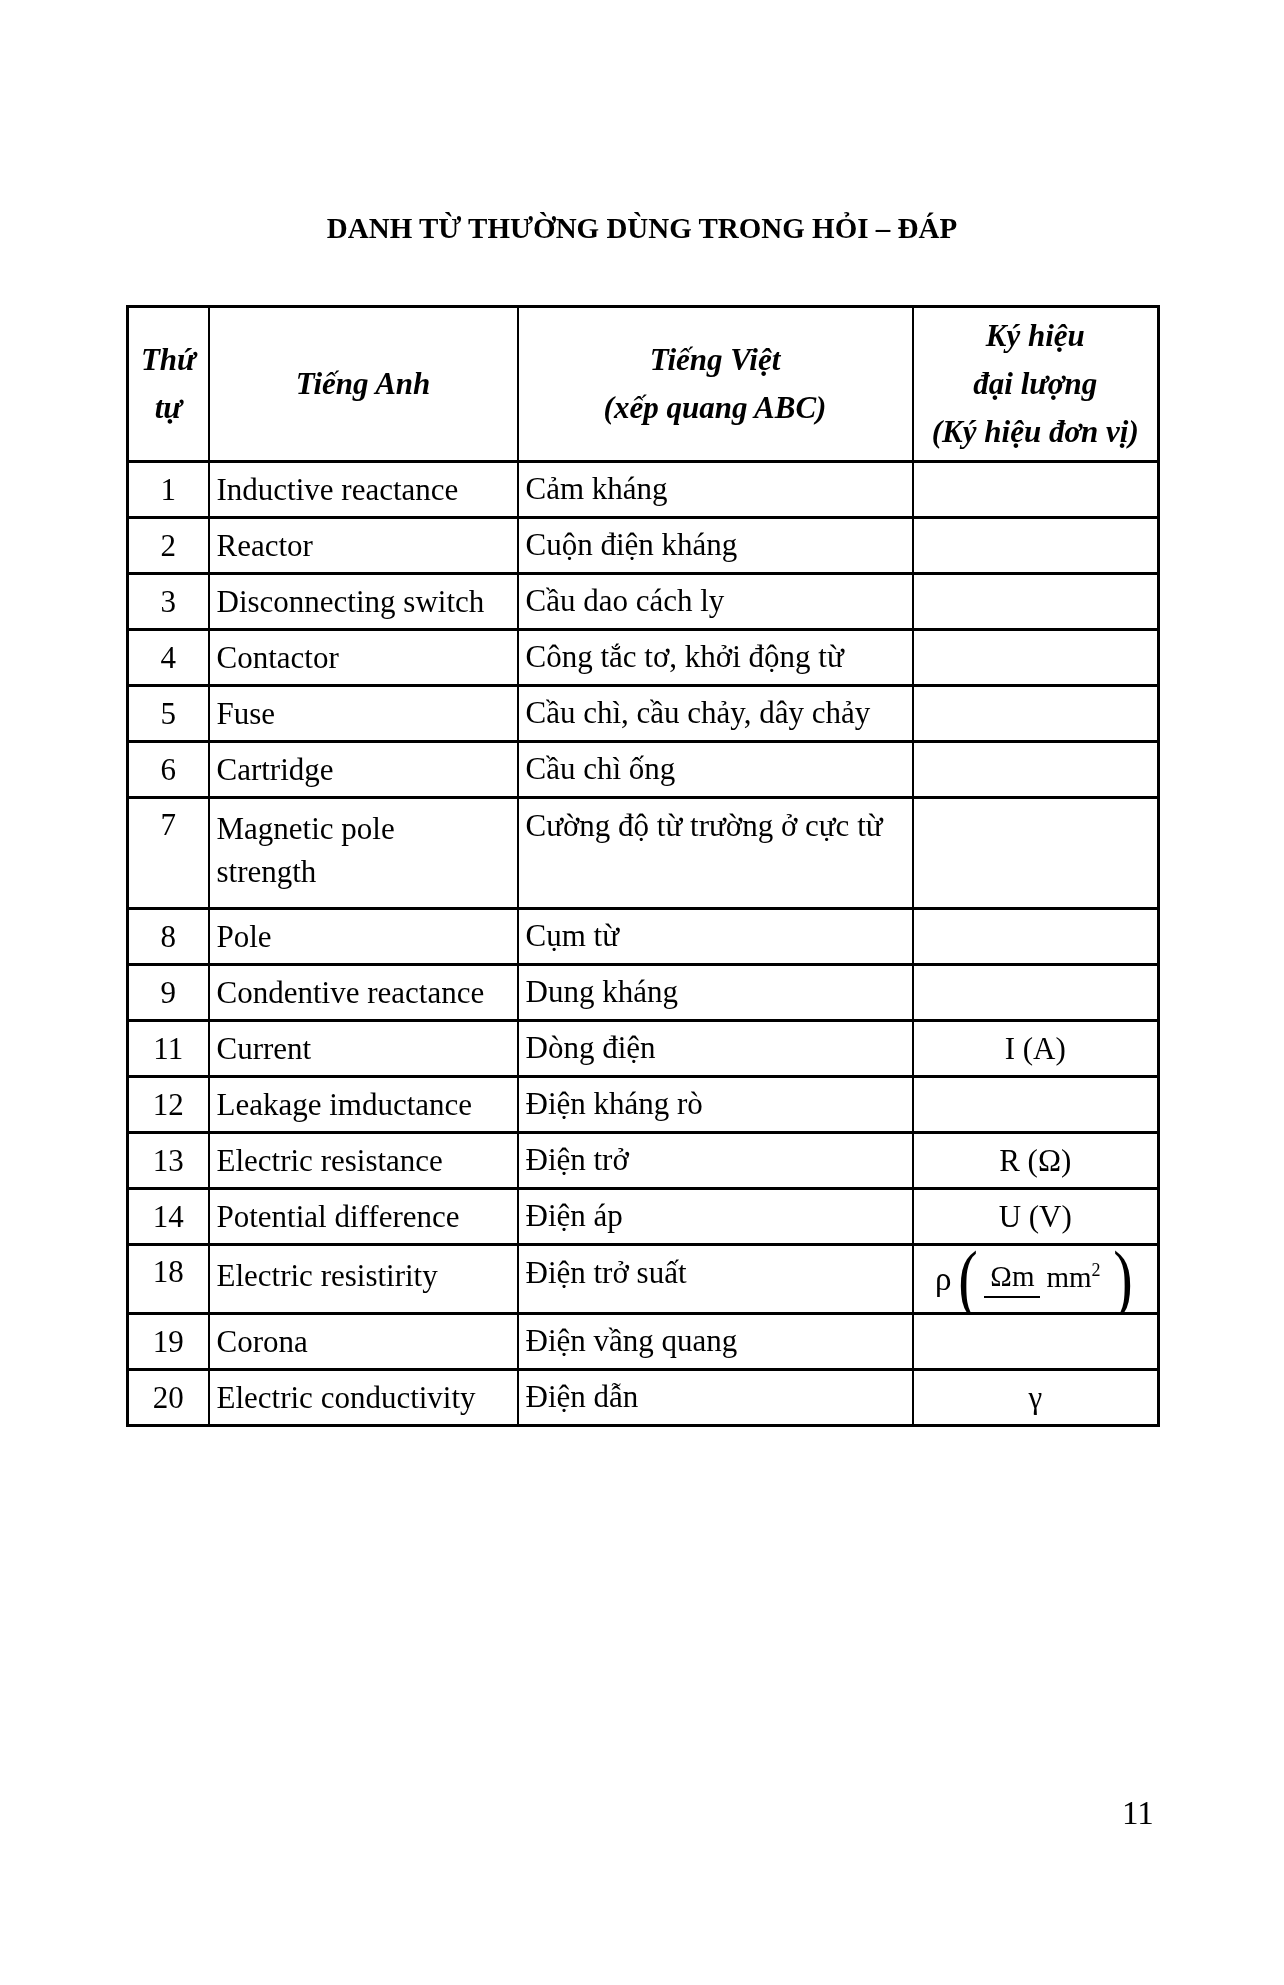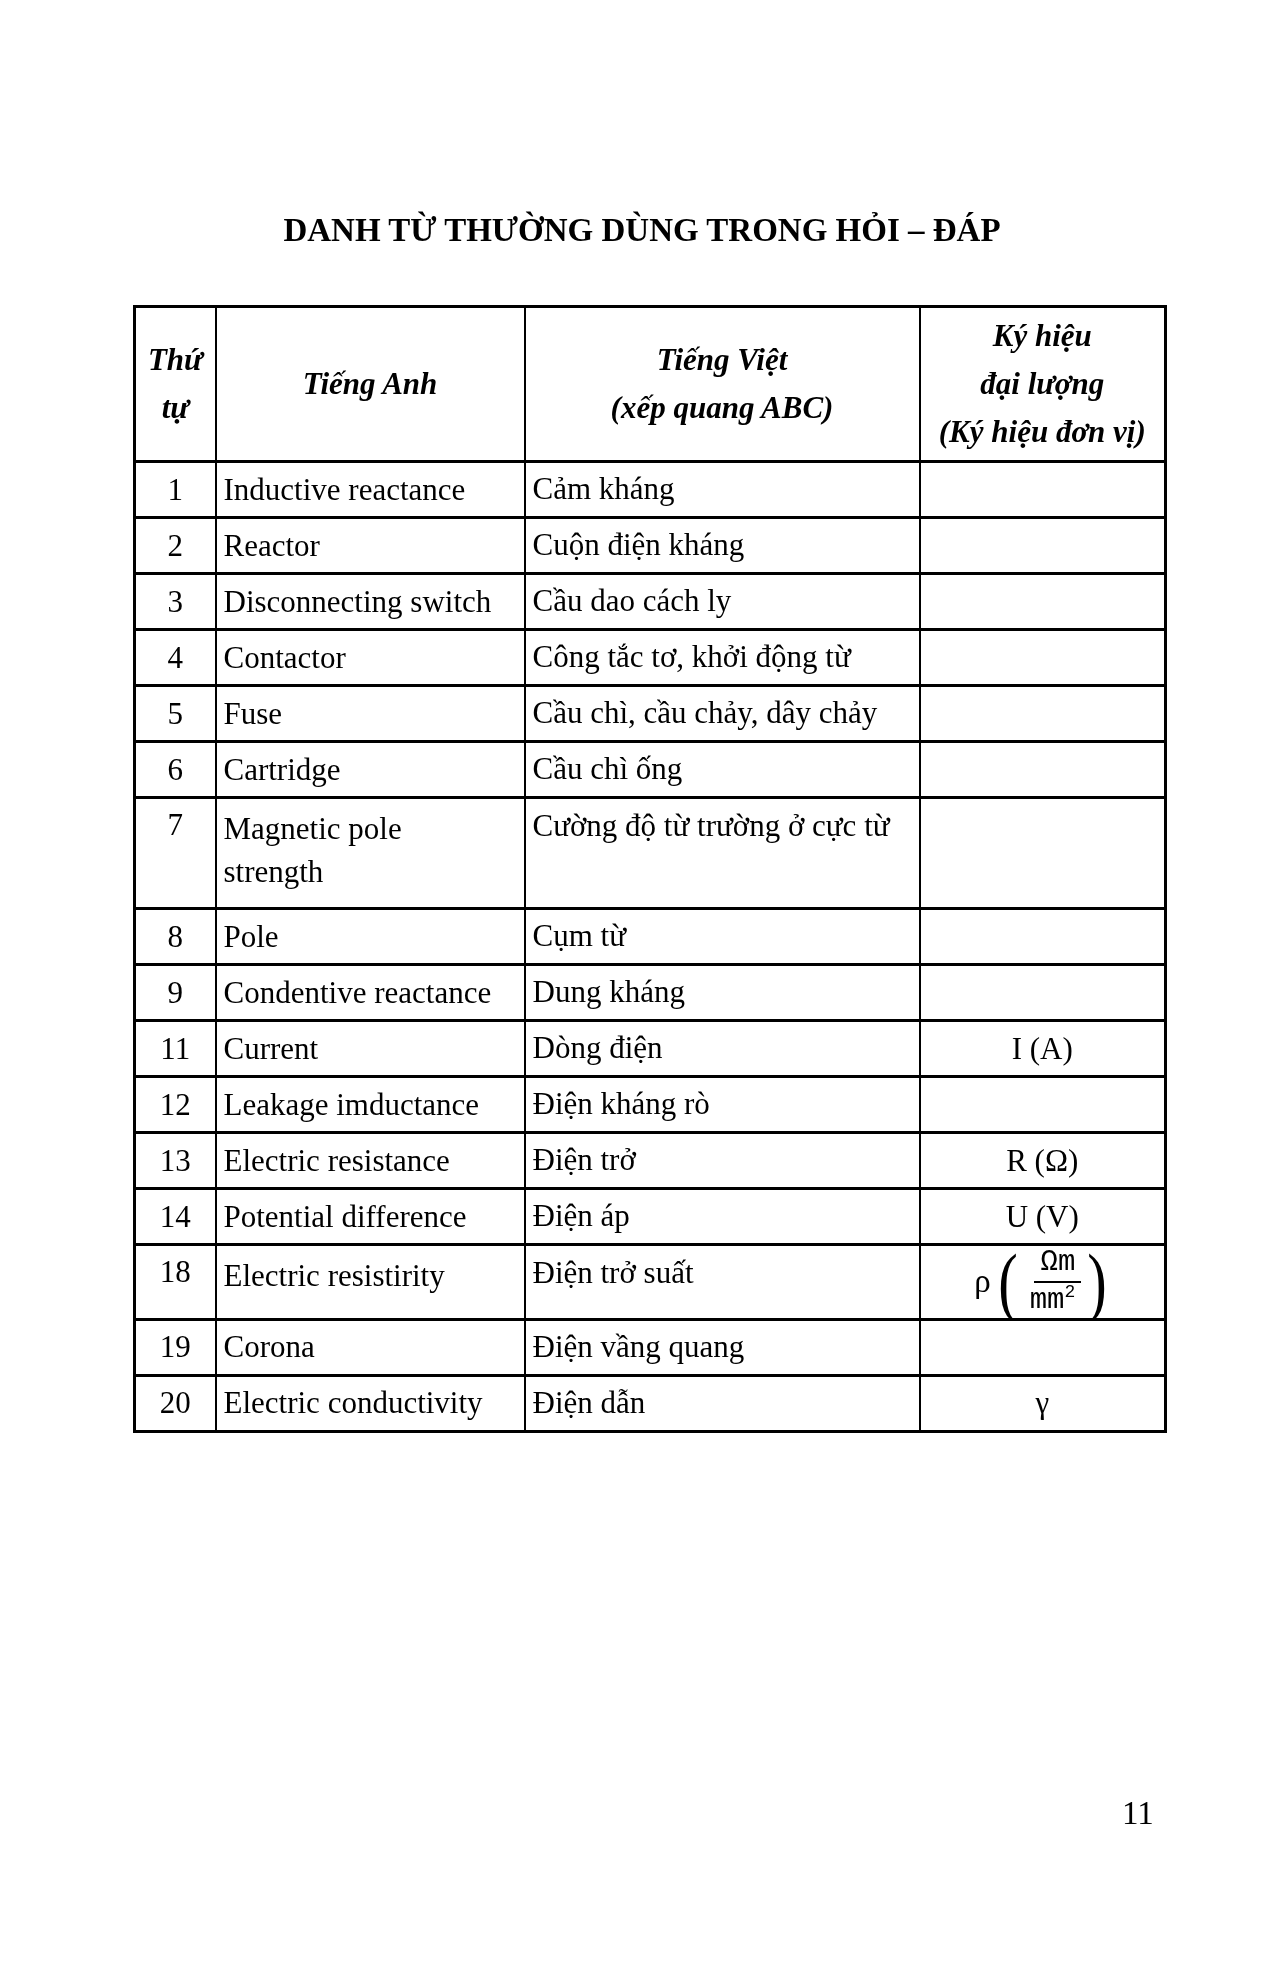--- a/index.html
+++ b/index.html
@@ -15,29 +15,29 @@
     position: relative;
     overflow: hidden;
   }
 
   .page-title {
     position: absolute;
     top: 212px;
     left: 0;
     width: 1284px;
     text-align: center;
-    font-size: 33px;
+    font-size: 29px;
     font-weight: bold;
     letter-spacing: 0px;
     white-space: nowrap;
   }
 
   table.vocab {
     position: absolute;
-    left: 133px;
+    left: 126px;
     top: 305px;
     width: 1031px;
     table-layout: fixed;
     border-collapse: collapse;
     border: 3px solid #000;
   }
   col.c-no  { width: 81px; }
   col.c-en  { width: 309px; }
   col.c-vi  { width: 395px; }
   col.c-sym { width: 246px; }
@@ -91,26 +91,25 @@
   }
   .paren {
     font-size: 78px;
     font-weight: 400;
     line-height: 0.85;
     transform: scaleX(0.75);
     display: inline-block;
   }
   .frac {
     display: inline-flex;
-    flex-direction: column;
-    align-items: flex-end;
+    flex-direction: row;
+    align-items: flex-start;
     font-size: 29px;
     line-height: 1.15;
     margin: 0 2px;
-    font-family: Liberation Mono, monospace;
   }
   .frac .num {
     padding: 0 6px 2px 6px;
     border-bottom: 2px solid #000;
   }
   .frac .den { padding: 1px 6px 0 6px; }
   .frac sup {
     font-size: 18px;
     vertical-align: super;
     line-height: 0;

